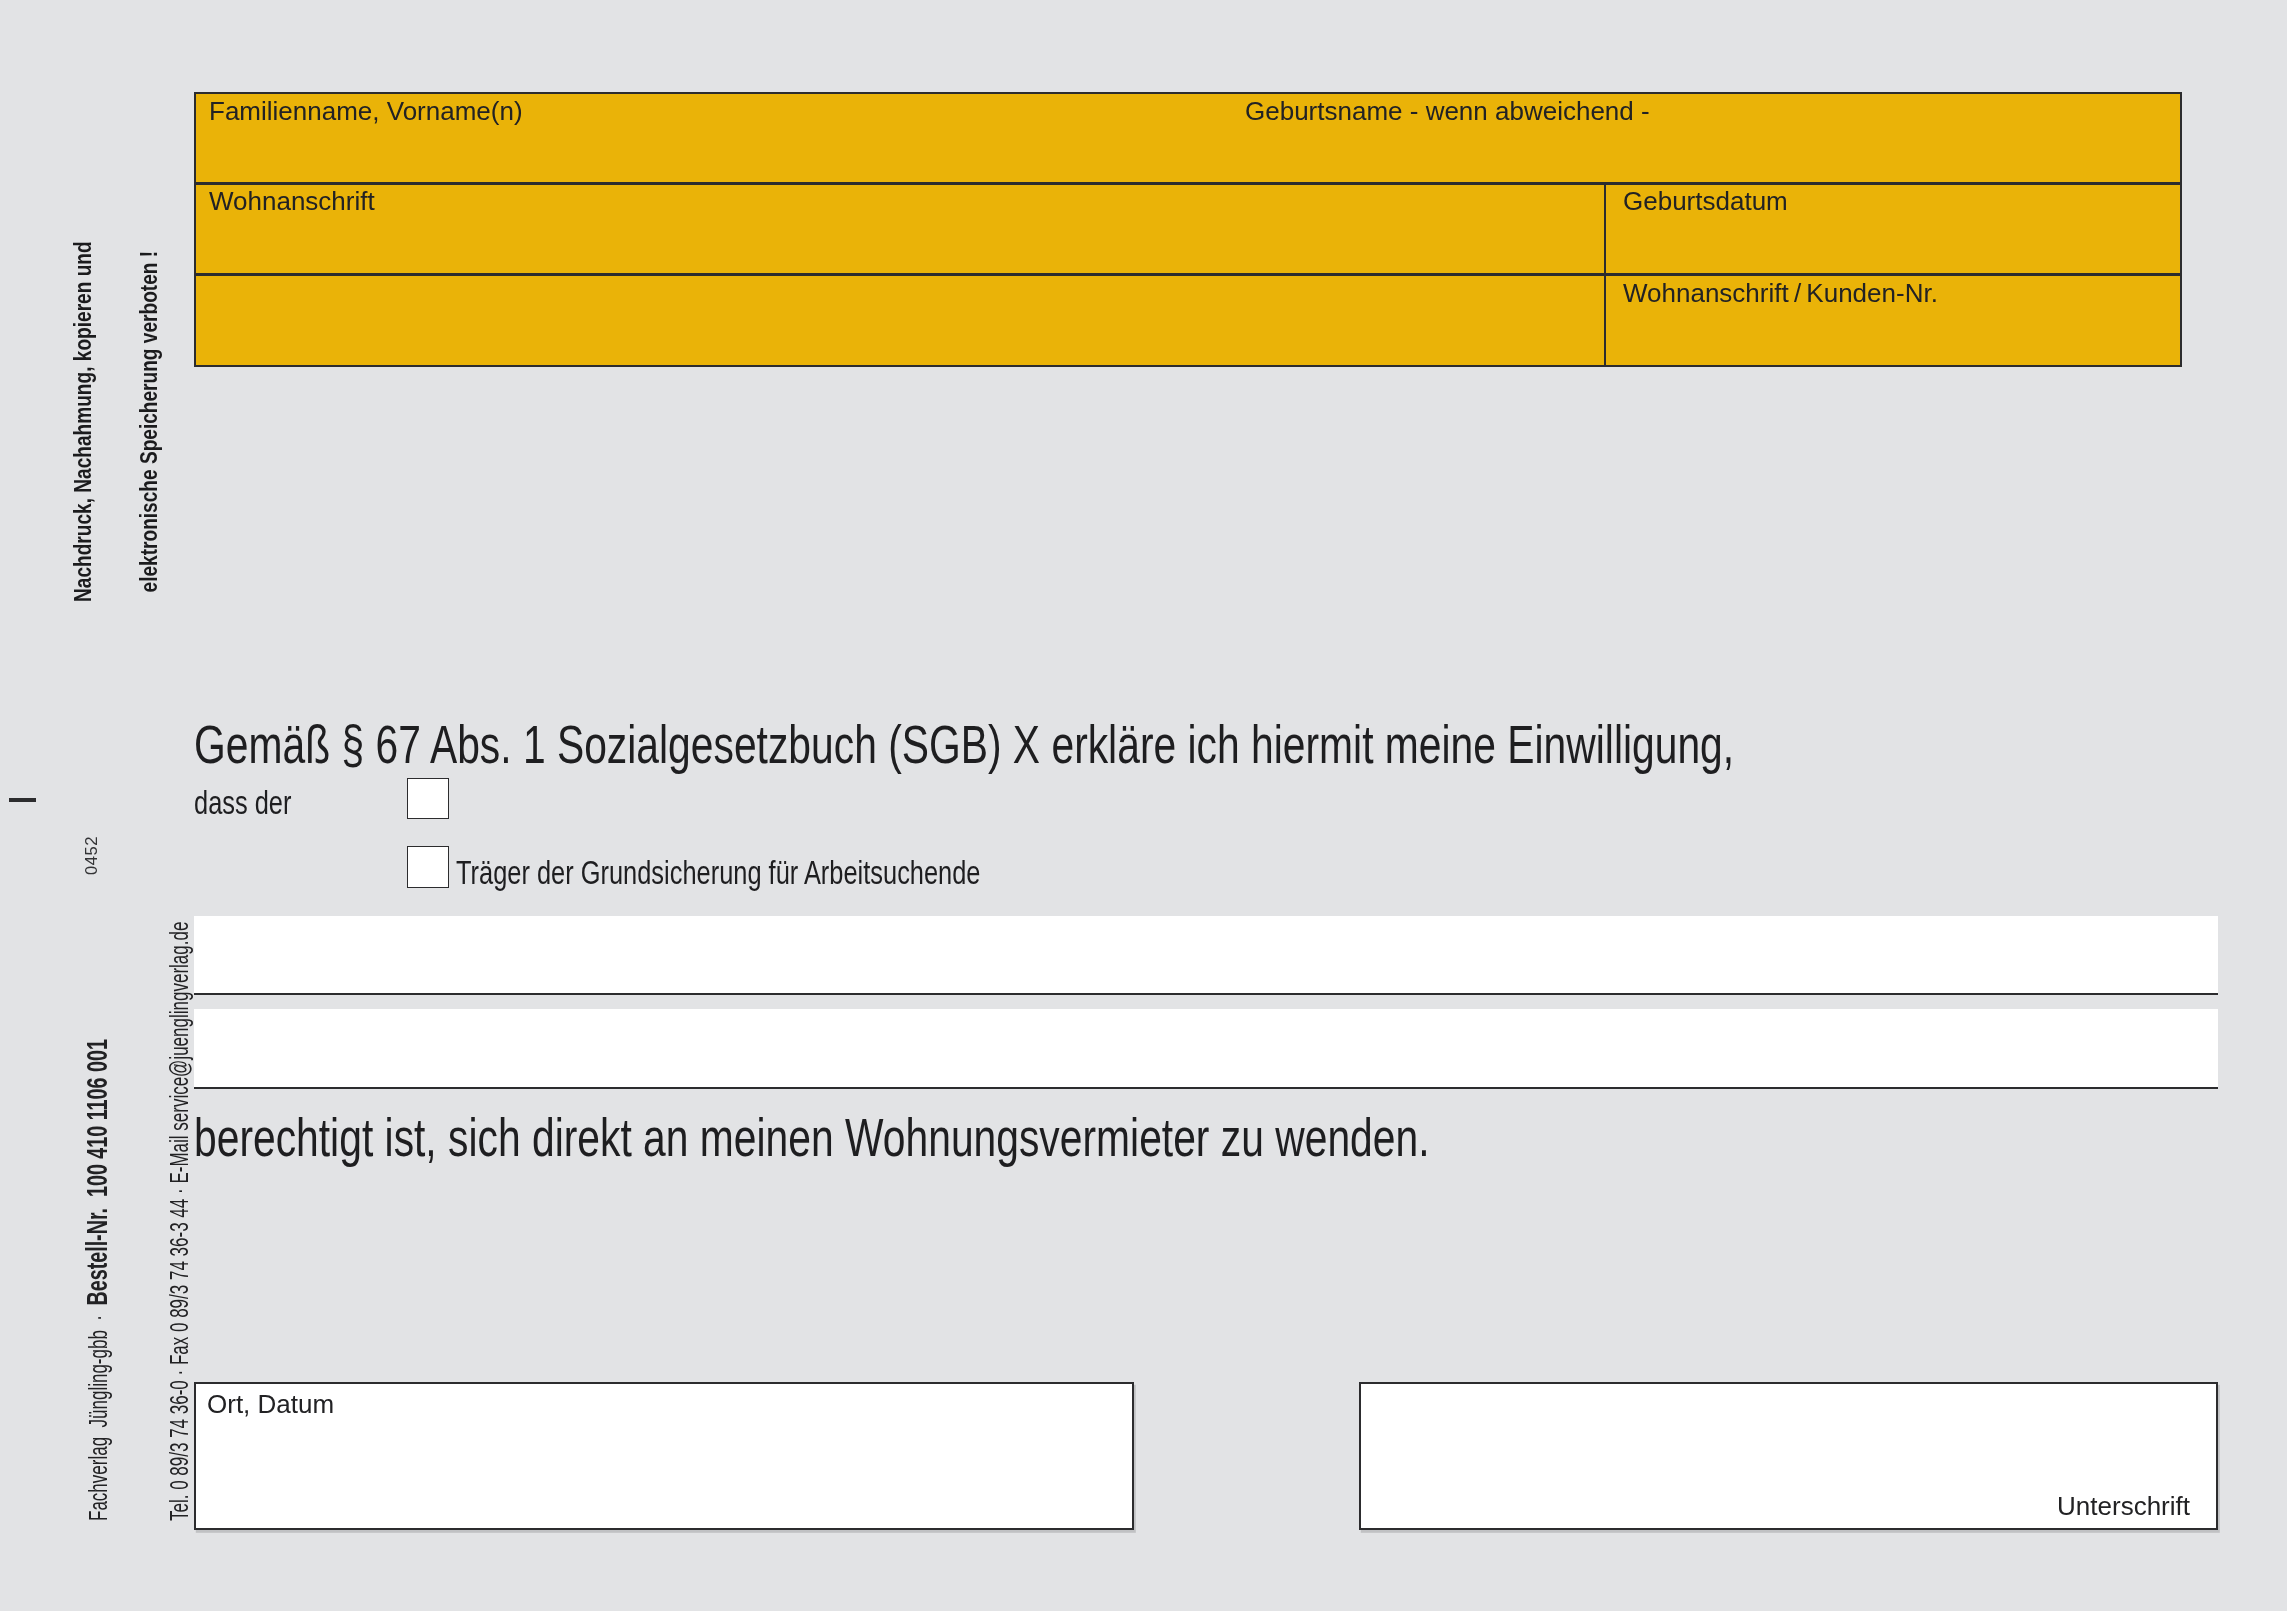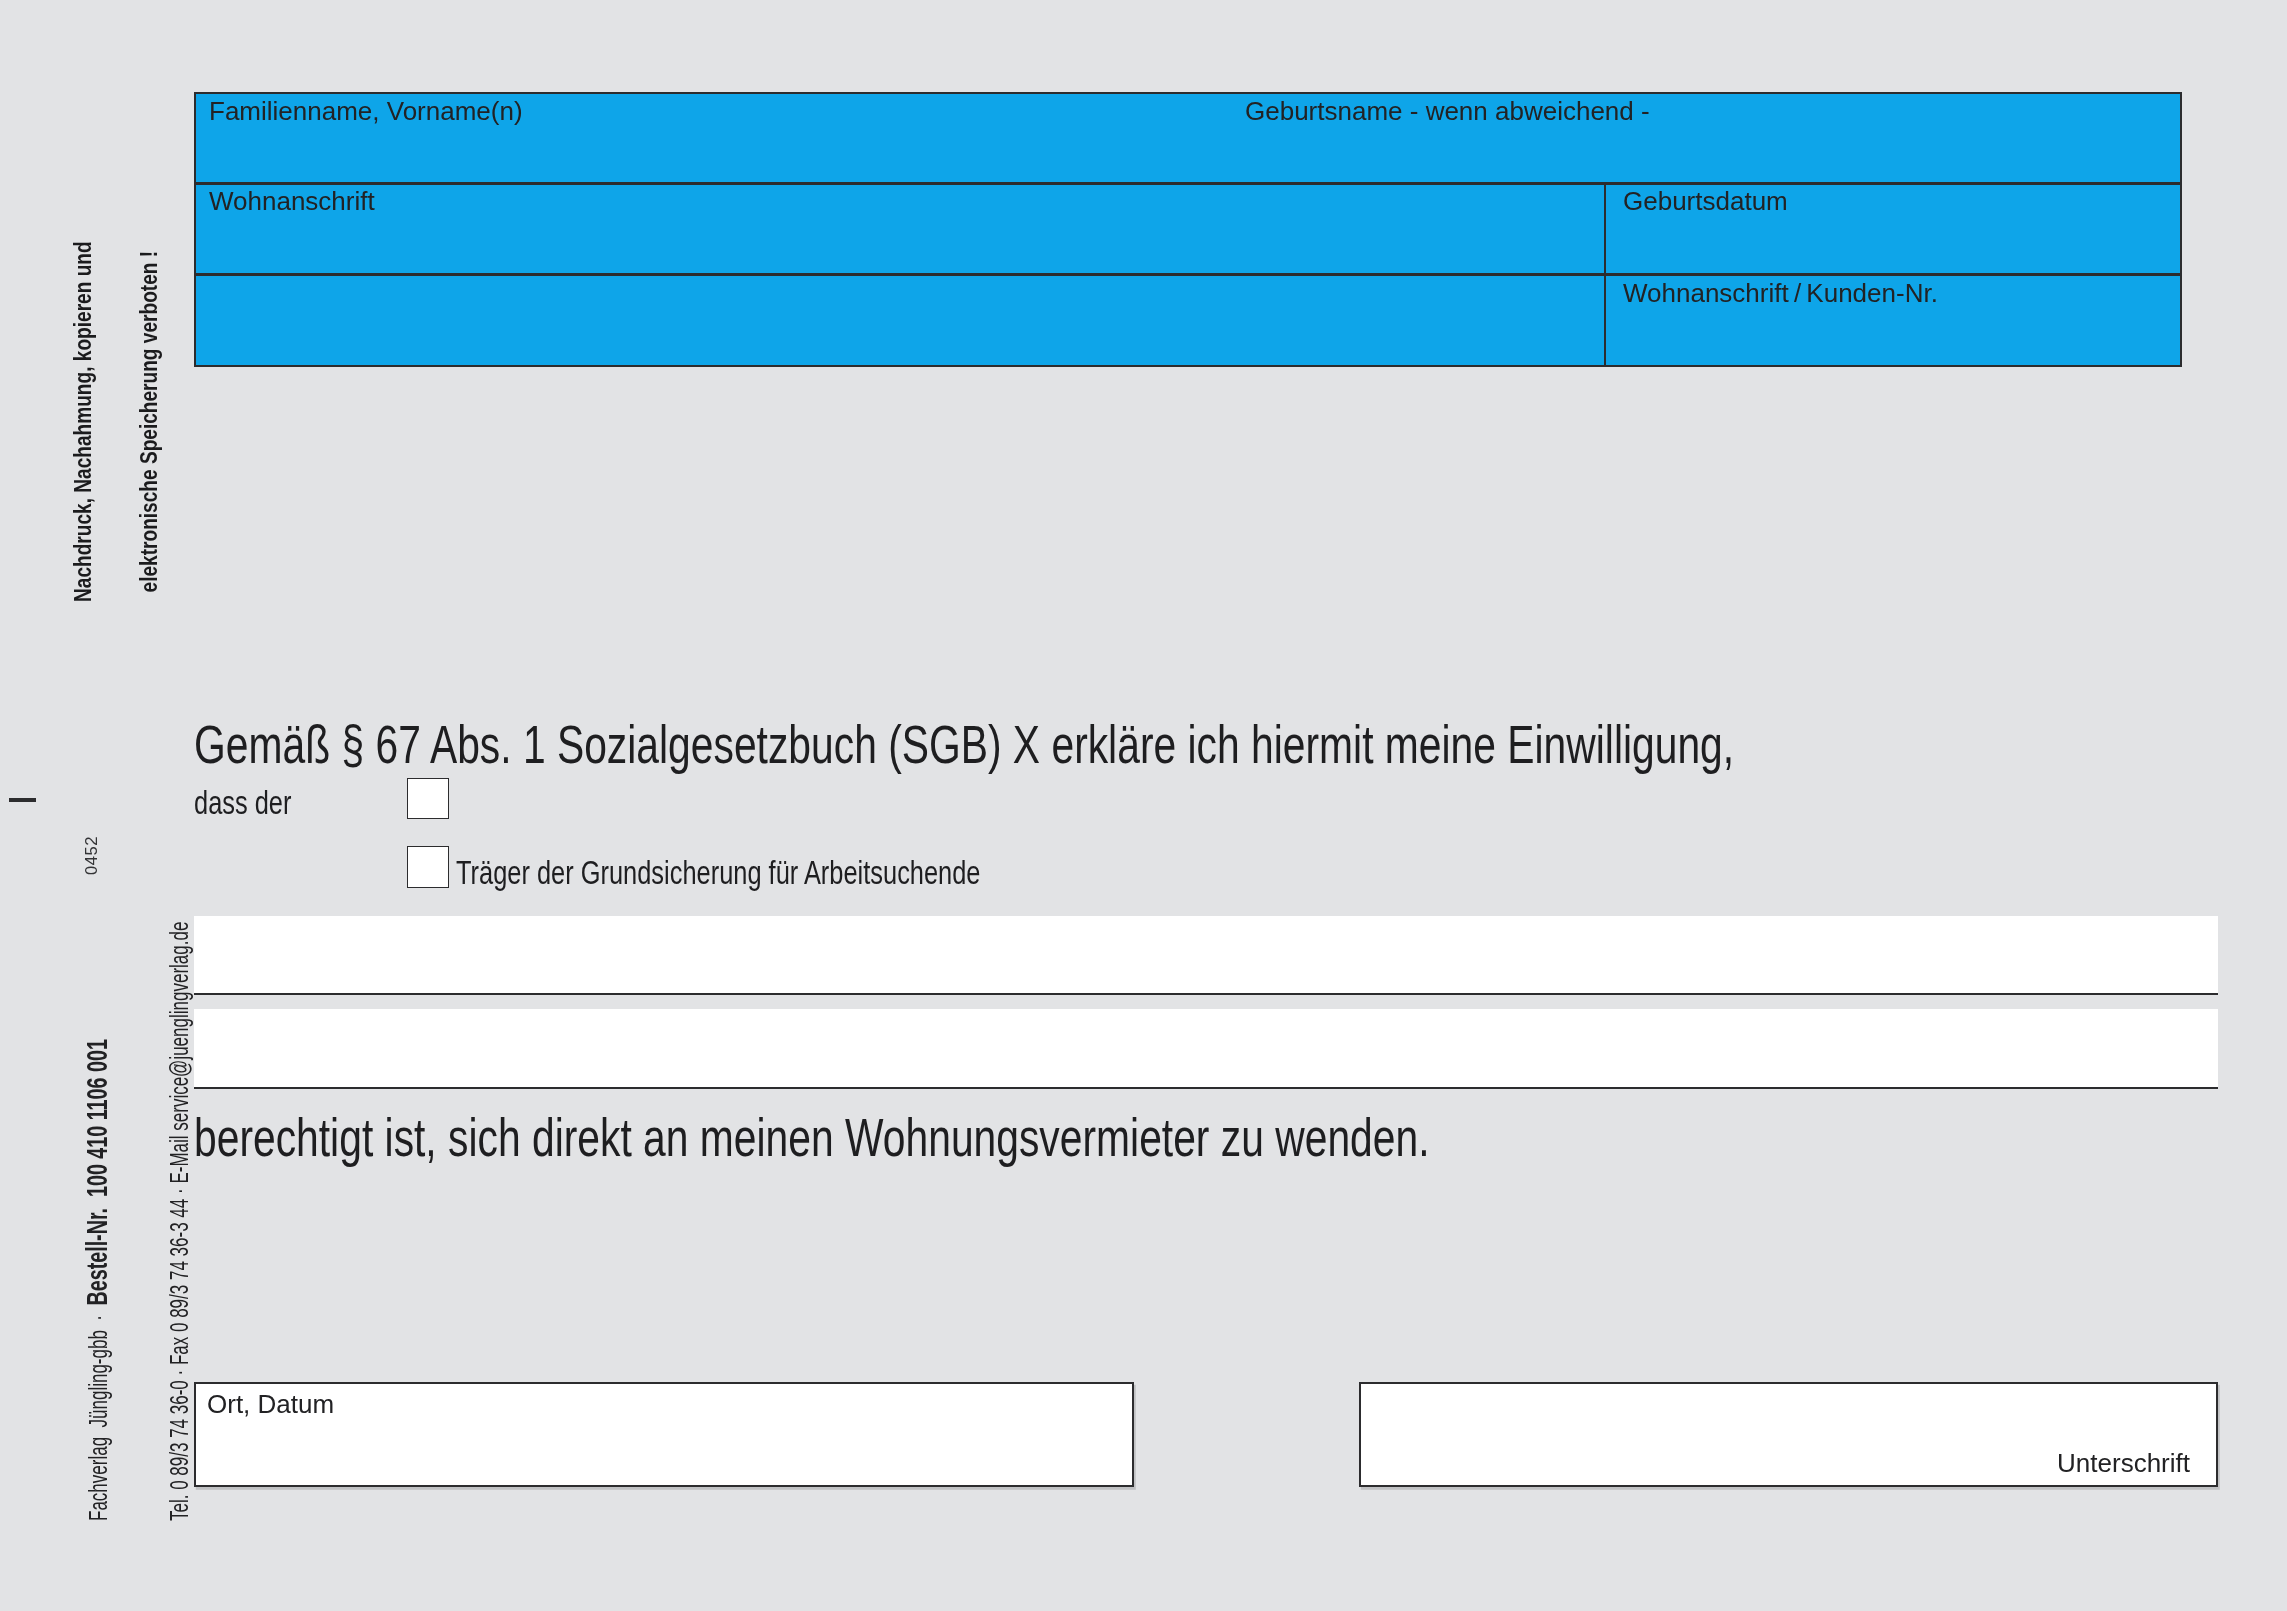--- a/index.html
+++ b/index.html
@@ -10,21 +10,21 @@
     font-family: "Liberation Sans", sans-serif;
     background: #e2e3e5;
     color: #1e1e20;
   }
   #page { position: absolute; inset: 0; }
 
   
   .header-table {
     position: absolute; left: 194px; top: 92px;
     width: 1988px; height: 275px;
-    background: #0ea5e9;
+    background: #eab308;
     border: 2.8px solid #2c2c2e;
     box-sizing: border-box;
   }
   .header-table .hline { position: absolute; left: 0; right: 0; height: 2.8px; background: #2c2c2e; }
   .header-table .vline { position: absolute; width: 1.8px; background: #2c2c2e; }
   .field-label {
     position: absolute;
     font-size: 26px; line-height: 1; white-space: pre;
     color: #222224;
   }
@@ -59,21 +59,21 @@
   
   .blank-bar {
     position: absolute; left: 194px; width: 2024px;
     background: #ffffff;
     border-bottom: 2.8px solid #2c2c2e;
     box-sizing: border-box;
   }
 
   
   .sig-box {
-    position: absolute; top: 1382px; height: 105px;
+    position: absolute; top: 1382px; height: 148px;
     background: #ffffff;
     border: 2.8px solid #2c2c2e;
     box-sizing: border-box;
     box-shadow: 1.8px 2.8px 0 rgba(0,0,0,0.15);
   }
 
   
   .vtext {
     position: absolute;
     transform-origin: 0 0;

